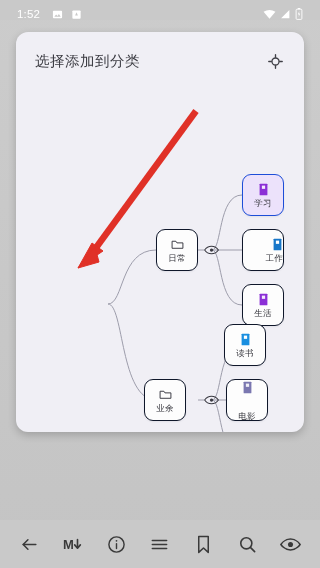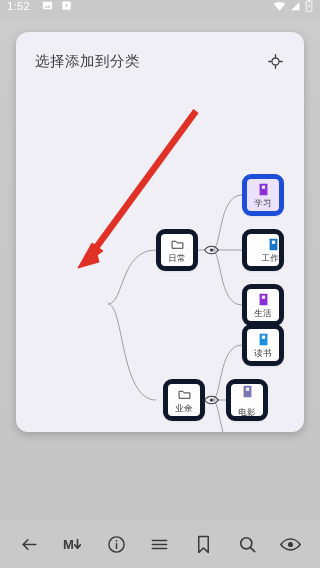--- a/index.html
+++ b/index.html
@@ -12,22 +12,22 @@
   #screen {
     position: relative;
     width: 320px; height: 568px;
     background: linear-gradient(180deg,#cccccc 0%, #c7c7c7 60%, #c4c4c4 100%);
   }
 
   
   #statusbar {
     position: absolute; top: 0; left: 0;
     width: 320px; height: 20px;
-    display: flex; align-items: flex-start;
-    padding: 0 7px;
+    display: flex; align-items: flex-end;
+    padding: 0 17px;
     color: #ffffff;
     font-size: 11px;
     background: #c9c9c9;
   }
   #statusbar .clock { font-size: 11.5px; letter-spacing: .2px; }
   #statusbar .sb-left-icons { display: flex; align-items: center; gap: 8px; margin-left: 12px; }
   #statusbar .sb-right { margin-left: auto; display: flex; align-items: center; gap: 4px; }
   .sb-glyph { display: block; }
 
   
@@ -63,37 +63,37 @@
     position: absolute;
     left: 0; top: 0; width: 288px; height: 456px;
   }
   #edges { position: absolute; left: 0; top: 0; }
 
   .node {
     position: absolute;
     width: 42px; height: 42px;
     border-radius: 9px;
     background: #fdfdfd;
-    border: 5px solid #0f172a;
+    border: 1px solid #0f172a;
     box-shadow: 0 1px 2px rgba(40,40,60,.07);
     display: flex; flex-direction: column;
     align-items: center; justify-content: center;
     gap: 2px;
     cursor: pointer;
   }
   .node .nlabel {
     font-size: 8.5px;
     color: #33333a;
     line-height: 1;
     letter-spacing: .2px;
     white-space: nowrap;
   }
   .node.selected {
     background: #ece2fb;
-    border: 5px solid #1d4ed8;
+    border: 1px solid #1d4ed8;
   }
   .node .nicon { display:flex; align-items:center; justify-content:center; height:14px; }
 
   .eye {
     position: absolute;
     width: 16px; height: 12px;
     display: flex; align-items: center; justify-content: center;
     cursor: pointer;
   }
 
@@ -194,21 +194,21 @@
         </span>
         <span class="nlabel">日常</span>
       </div>
       <div class="eye" style="left:187px; top:212px;">
         <svg width="15" height="10" viewBox="0 0 24 16" fill="none" stroke="#3a3a42" stroke-width="1.7">
           <path d="M1 8s4-6 11-6 11 6 11 6-4 6-11 6S1 8 1 8z"></path>
           <circle cx="12" cy="8" r="2.6" fill="#3a3a42" stroke="none"></circle>
         </svg>
       </div>
 
-      <div class="node" style="left:147px; top:347px;justify-content:center;">
+      <div class="node" style="left:128px; top:347px;justify-content:center;">
         <span class="nicon">
           <svg width="13" height="11" viewBox="0 0 24 20" fill="none" stroke="#3a3a42" stroke-width="1.8" stroke-linejoin="round">
             <path d="M2 17V4h7l2 3h11v10z"></path>
           </svg>
         </span>
         <span class="nlabel">业余</span>
       </div>
       <div class="eye" style="left:187px; top:362px;">
         <svg width="15" height="10" viewBox="0 0 24 16" fill="none" stroke="#3a3a42" stroke-width="1.7">
           <path d="M1 8s4-6 11-6 11 6 11 6-4 6-11 6S1 8 1 8z"></path>
@@ -239,21 +239,21 @@
       <div class="node" style="left:226px; top:252px;">
         <span class="nicon">
           <svg width="11" height="13" viewBox="0 0 16 20">
             <rect x="2" y="1" width="12" height="18" rx="1" fill="#8b2fd6"></rect>
             <rect x="5.5" y="4" width="5" height="5" fill="#f3e9fe"></rect>
           </svg>
         </span>
         <span class="nlabel">生活</span>
       </div>
 
-      <div class="node" style="left:226px; top:292px;">
+      <div class="node" style="left:208px; top:292px;">
         <span class="nicon">
           <svg width="11" height="13" viewBox="0 0 16 20">
             <rect x="2" y="1" width="12" height="18" rx="1" fill="#1a8fe0"></rect>
             <rect x="5.5" y="4" width="5" height="5" fill="#ffffff"></rect>
           </svg>
         </span>
         <span class="nlabel">读书</span>
       </div>
 
       <div class="node" style="left:210px; top:347px;justify-content:space-between;">

